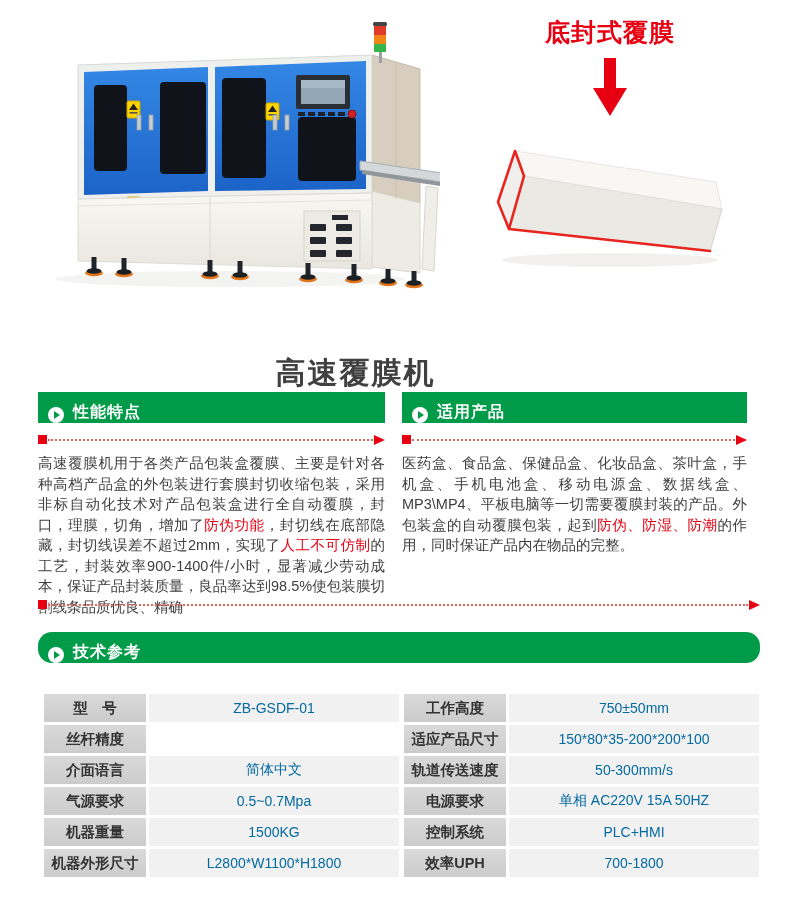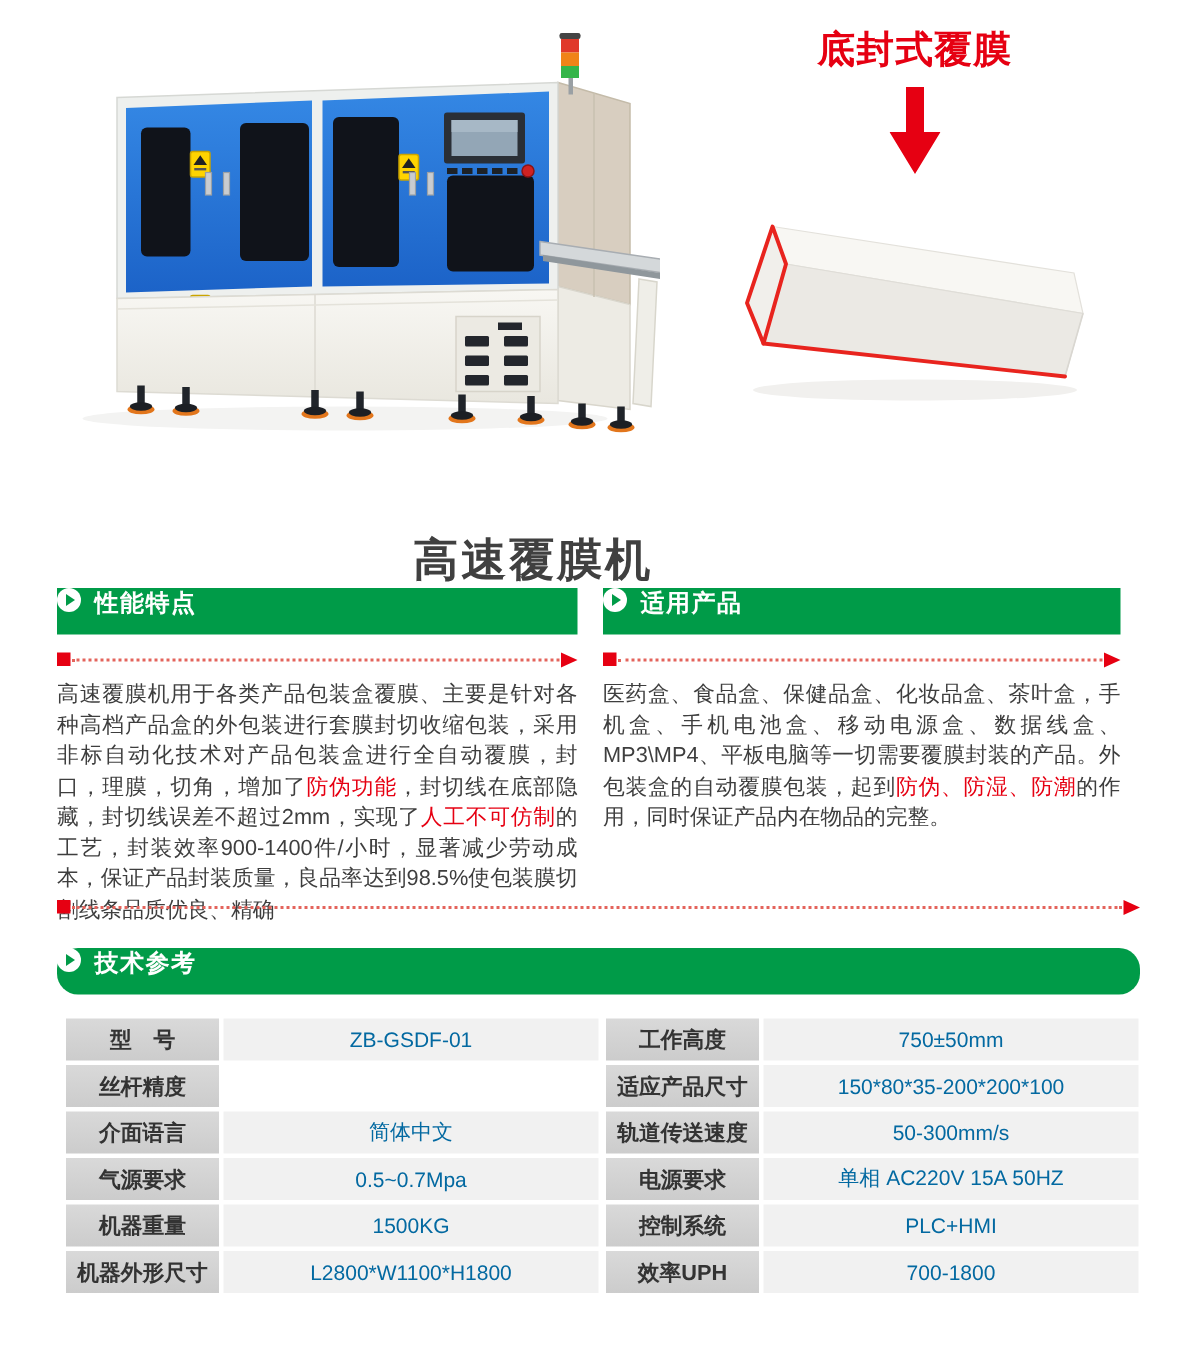--- a/index.html
+++ b/index.html
@@ -14,22 +14,22 @@
   .box-photo{position:absolute;left:478px;top:136px;width:262px;height:142px;}
 
   
   .page-title{position:absolute;left:0;top:313px;width:711px;text-align:center;
               font-size:30px;font-weight:bold;color:#404040;letter-spacing:2px;margin-top:40px;}
 
   
   .col{position:absolute;top:392px;width:347px;}
   .col.left{left:38px;}
   .col.right{left:402px;width:345px;}
-  .bar{height:31px;background:#009b48;display:flex;align-items:flex-start;gap:9px;
-       padding-left:0;box-sizing:border-box;}
+  .bar{height:31px;background:#009b48;display:flex;align-items:flex-end;gap:9px;
+       padding-left:10px;box-sizing:border-box;}
   .bar-label{color:#fff;font-size:16px;font-weight:bold;letter-spacing:1px;}
   .play-badge{width:16px;height:16px;background:#fff;border-radius:50%;
               display:flex;align-items:center;justify-content:center;flex:0 0 auto;}
   .play-tri{width:0;height:0;border-left:6px solid #009b48;
             border-top:4px solid transparent;border-bottom:4px solid transparent;margin-left:2px;}
 
   .dotline{display:flex;align-items:center;height:9px;margin-top:12px;}
   .dot-sq{width:9px;height:9px;background:#e60012;flex:0 0 auto;}
   .dot-run{flex:1;height:0;border-top:2px dotted #e4645c;margin:0 1px;}
   .dot-arrow{width:0;height:0;border-left:11px solid #e60012;
@@ -37,21 +37,21 @@
 
   .para{margin:9px 0 0 0;font-size:14.5px;line-height:20.5px;text-align:justify;color:#3e3e3e;}
   .para .em{color:#e60012;}
 
   .full-dotline{position:absolute;left:38px;top:600px;width:722px;margin-top:0;}
 
   
   .bar.wide{position:absolute;left:38px;top:632px;width:722px;border-radius:14px;}
 
   .spec-table{position:absolute;left:44px;top:679px;width:715px;display:flex;gap:5px;}
-  .spec-half{flex:1;display:flex;flex-direction:column;gap:3px;}
+  .spec-half{flex:1;display:flex;flex-direction:column;gap:3px;margin-top:15px;}
   .spec-row{display:flex;gap:3px;height:28px;}
   .spec-label{width:102px;flex:0 0 auto;background:linear-gradient(#d9d9d9,#cccccc);
               display:flex;align-items:center;justify-content:center;
               font-size:14.5px;font-weight:bold;color:#333;}
   .spec-value{flex:1;background:#f1f1f1;display:flex;align-items:center;justify-content:center;
               font-size:14px;color:#0369a1;}
 </style>
 </head>
 <body>
 

